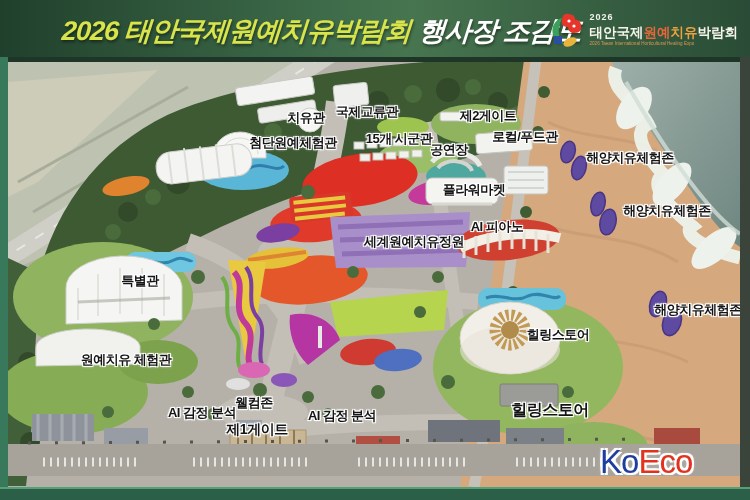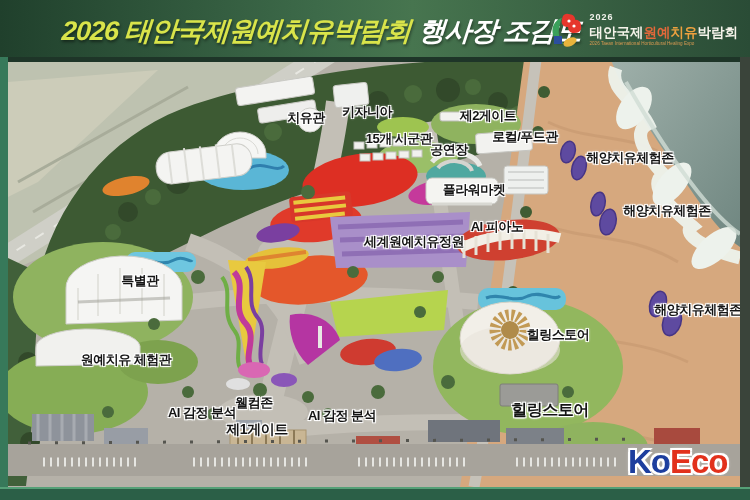--- a/index.html
+++ b/index.html
@@ -43,23 +43,22 @@
   
   .lbl{
     position:absolute; transform:translate(-50%,-50%);
     font-weight:bold; font-size:13px; color:#141414; white-space:nowrap; z-index:20;
     letter-spacing:-0.5px;
     text-shadow:-1px -1px 0 #fff,1px -1px 0 #fff,-1px 1px 0 #fff,1px 1px 0 #fff,0 0 3px #fff,0 0 3px #fff;
   }
   
   .koeco{
     position:absolute; left:600px; top:443px; z-index:22;
-    font-size:33px; font-weight:bold; letter-spacing:-1px;
+    font-size:33px; font-weight:normal; letter-spacing:-1px;
     text-shadow:-2px -2px 0 #fff,2px -2px 0 #fff,-2px 2px 0 #fff,2px 2px 0 #fff,0 0 4px #fff;
-    margin-left:28px;
   }
   .koeco .ko{color:#1d3e9e;}
   .koeco .eco{color:#e2311c;}
 </style>
 </head>
 <body>
 
 <div class="page">
 
   <div class="header">
@@ -347,21 +346,22 @@
       <line x1="20" y1="381" x2="640" y2="377" stroke="#55554f" stroke-width="3" stroke-dasharray="3 24"></line>
       <line x1="35" y1="400" x2="130" y2="400" stroke="#e6e6e2" stroke-width="9" stroke-dasharray="2 5"></line>
       <line x1="185" y1="400" x2="300" y2="400" stroke="#e6e6e2" stroke-width="9" stroke-dasharray="2 5"></line>
       <line x1="350" y1="400" x2="460" y2="400" stroke="#e6e6e2" stroke-width="9" stroke-dasharray="2 5"></line>
       <line x1="508" y1="400" x2="610" y2="400" stroke="#e6e6e2" stroke-width="9" stroke-dasharray="2 5"></line>
     </g>
   </svg>
   </div>
 
   <div class="lbl" style="left:306px;top:118px">치유관</div>
-  <div class="lbl" style="left:367px;top:112px">키자니아</div>
+  <div class="lbl" style="left:367px;top:112px">국제교류관</div>
+  <div class="lbl" style="left:293px;top:143px">첨단원예체험관</div>
   <div class="lbl" style="left:399px;top:139px">15개 시군관</div>
   <div class="lbl" style="left:488px;top:116px">제2게이트</div>
   <div class="lbl" style="left:525px;top:137px">로컬/푸드관</div>
   <div class="lbl" style="left:449px;top:150px">공연장</div>
   <div class="lbl" style="left:474px;top:190px">플라워마켓</div>
   <div class="lbl" style="left:630px;top:158px">해양치유체험존</div>
   <div class="lbl" style="left:667px;top:211px">해양치유체험존</div>
   <div class="lbl" style="left:497px;top:227px">AI 피아노</div>
   <div class="lbl" style="left:414px;top:242px">세계원예치유정원</div>
   <div class="lbl" style="left:140px;top:281px">특별관</div>

